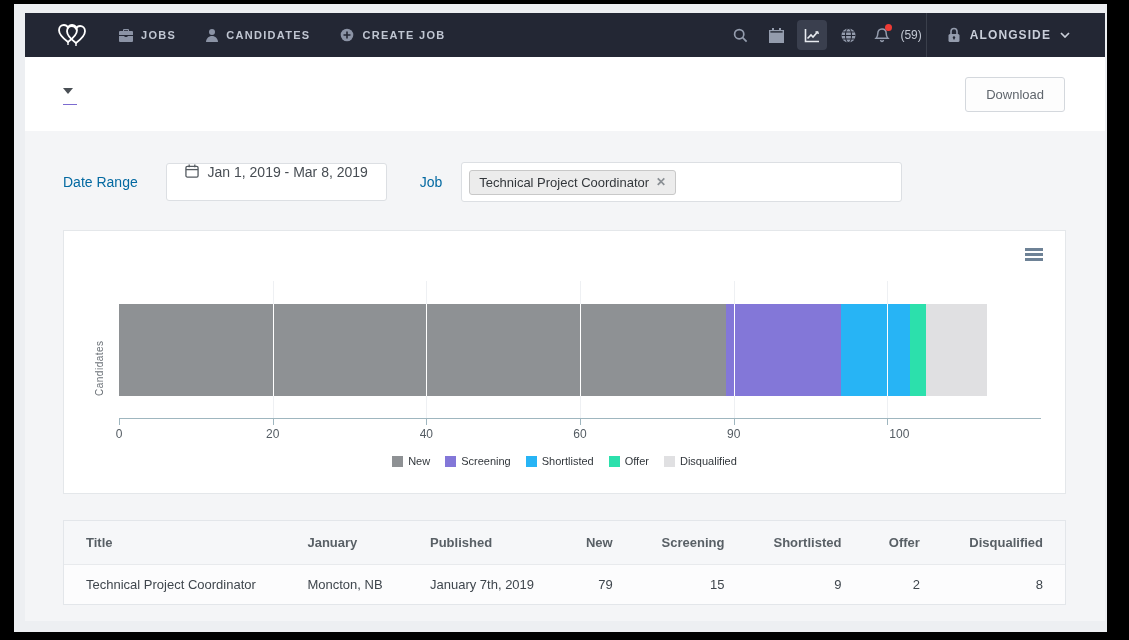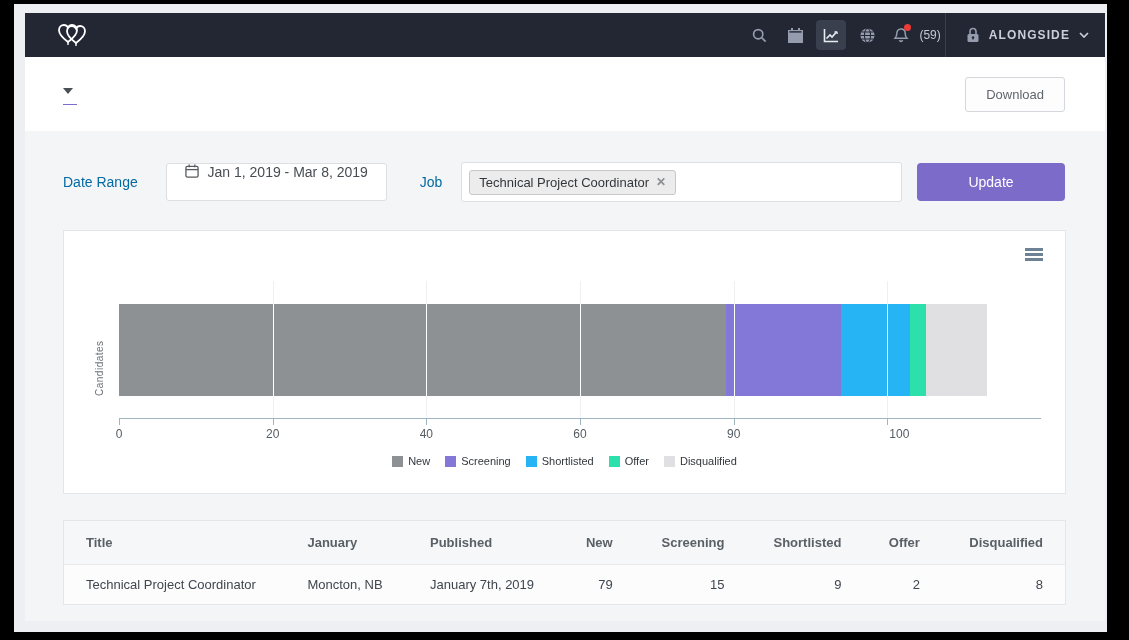--- a/index.html
+++ b/index.html
@@ -15,21 +15,21 @@
   .nav-items { display:flex; align-items:center; gap:30px; }
   .nav-item { display:flex; align-items:center; gap:8px; font-size:11px; font-weight:bold; letter-spacing:1.3px; color:#c0c6d2; cursor:pointer; }
   .nav-item svg, .nav-right svg { display:block; }
   .nav-right { margin-left:auto; display:flex; align-items:center; height:100%; }
   .icon-btn { width:30px; height:30px; display:flex; align-items:center; justify-content:center; margin:0 3px; cursor:pointer; }
   .icon-btn.active { background:#3a3f4e; border-radius:4px; }
   .bell-wrap { position:relative; display:flex; align-items:center; margin:0 4px 0 8px; cursor:pointer; }
   .bell-dot { position:absolute; top:-3px; right:-2px; width:7px; height:7px; border-radius:50%; background:#ee3b35; }
   .notif-count { font-size:12px; color:#c3c9d4; margin:0 4px 0 6px; }
   .nav-divider { width:1px; height:44px; background:#3a3f4b; }
-  .account { display:flex; align-items:center; gap:9px; padding:0 16px 0 20px; height:100%; cursor:pointer; }
+  .account { display:flex; align-items:center; gap:9px; padding:0 35px 0 20px; height:100%; cursor:pointer; }
   .account-name { font-size:12px; font-weight:bold; letter-spacing:1.1px; color:#c9ced9; }
 
   
   .header-band { height:74px; background:#ffffff; display:flex; align-items:center; padding:0 40px 0 38px; }
   .title-wrap { display:inline-flex; align-items:center; gap:12px; border-bottom:1px solid #7c6bd0; padding:0 4px 10px 0; cursor:pointer; }
   .page-title { font-size:26px; color:#7c6bd0; font-weight:400; }
   .caret-down { width:0; height:0; border-left:5px solid transparent; border-right:5px solid transparent; border-top:6px solid #4a4f55; margin-top:4px; }
   .download-btn { margin-left:auto; background:#fdfdfd; border:1px solid #d4d8dd; border-radius:3px; padding:9px 20px; font-size:13px; color:#60666d; cursor:pointer; }
 
   
@@ -77,20 +77,42 @@
 <div class="app">
 
   <div class="navbar">
     <div class="nav-logo">
       <svg width="36" height="30" viewBox="0 0 36 30" fill="none">
         <path d="M13,22 C7.2,17.6 4,14.2 4,10.2 C4,7.2 6.2,5 8.9,5 C10.6,5 12.2,6.1 13,7.7 C13.8,6.1 15.4,5 17.1,5 C19.8,5 22,7.2 22,10.2 C22,14.2 18.8,17.6 13,22 Z" stroke="#fff" stroke-width="1.8"></path>
         <path d="M21,23 C15.2,18.6 12,15.2 12,11.2 C12,8.2 14.2,6 16.9,6 C18.6,6 20.2,7.1 21,8.7 C21.8,7.1 23.4,6 25.1,6 C27.8,6 30,8.2 30,11.2 C30,15.2 26.8,18.6 21,23 Z" stroke="#fff" stroke-width="1.8"></path>
         <path d="M13,22 L13,25 M21,23 L21,26" stroke="#fff" stroke-width="1.4"></path>
       </svg>
     </div>
+    <div class="nav-items">
+      <div class="nav-item">
+        <svg width="14" height="13" viewBox="0 0 14 13">
+            <path fill="#8b93a5" d="M5 0h4a1 1 0 0 1 1 1v1h3a1 1 0 0 1 1 1v3H0V3a1 1 0 0 1 1-1h3V1a1 1 0 0 1 1-1zm0 2h4V1.2H5V2zM0 7h5.5v1h3V7H14v5a1 1 0 0 1-1 1H1a1 1 0 0 1-1-1V7z"></path>
+          </svg>
+        <span>JOBS</span>
+      </div>
+      <div class="nav-item">
+        <svg width="12" height="13" viewBox="0 0 12 13">
+            <circle cx="6" cy="3" r="3" fill="#8b93a5"></circle>
+            <path fill="#8b93a5" d="M0 13c0-3.3 2.7-6 6-6s6 2.7 6 6H0z"></path>
+          </svg>
+        <span>CANDIDATES</span>
+      </div>
+      <div class="nav-item">
+        <svg width="14" height="14" viewBox="0 0 14 14">
+            <circle cx="7" cy="7" r="6.3" fill="#8b93a5"></circle>
+            <path d="M7 3.5v7M3.5 7h7" stroke="#232734" stroke-width="1.6"></path>
+          </svg>
+        <span>CREATE JOB</span>
+      </div>
+    </div>
     <div class="nav-right">
       <div class="icon-btn">
         <svg width="15" height="15" viewBox="0 0 15 15" fill="none">
             <circle cx="6.2" cy="6.2" r="4.6" stroke="#949cad" stroke-width="1.7"></circle>
             <path d="M9.7 9.7 L13.6 13.6" stroke="#949cad" stroke-width="1.7"></path>
           </svg>
       </div>
       <div class="icon-btn">
         <svg width="15" height="15" viewBox="0 0 15 15">
             <path fill="#949cad" d="M3 0h2v2H3zM10 0h2v2h-2zM0 2h15v13H0zM2 6h2.5v2H2zm4.2 0h2.5v2H6.2zm4.3 0H13v2h-2.5zM2 10h2.5v2H2zm4.2 0h2.5v2H6.2zm4.3 0H13v2h-2.5z"></path>
@@ -152,21 +174,20 @@
         </svg>
       <span>Jan 1, 2019 - Mar 8, 2019</span>
     </div>
     <span class="filter-label job-label">Job</span>
     <div class="job-input">
       <span class="job-tag">
         <span>Technical Project Coordinator</span>
         <span class="tag-x">✕</span>
       </span>
     </div>
-    <button class="update-btn">Update</button>
   </div>
 
   <div class="chart-card">
     <div class="hamburger">
         <div></div>
         <div></div>
         <div></div>
       </div>
     <div class="ylabel">Candidates</div>
     <div class="plot">

